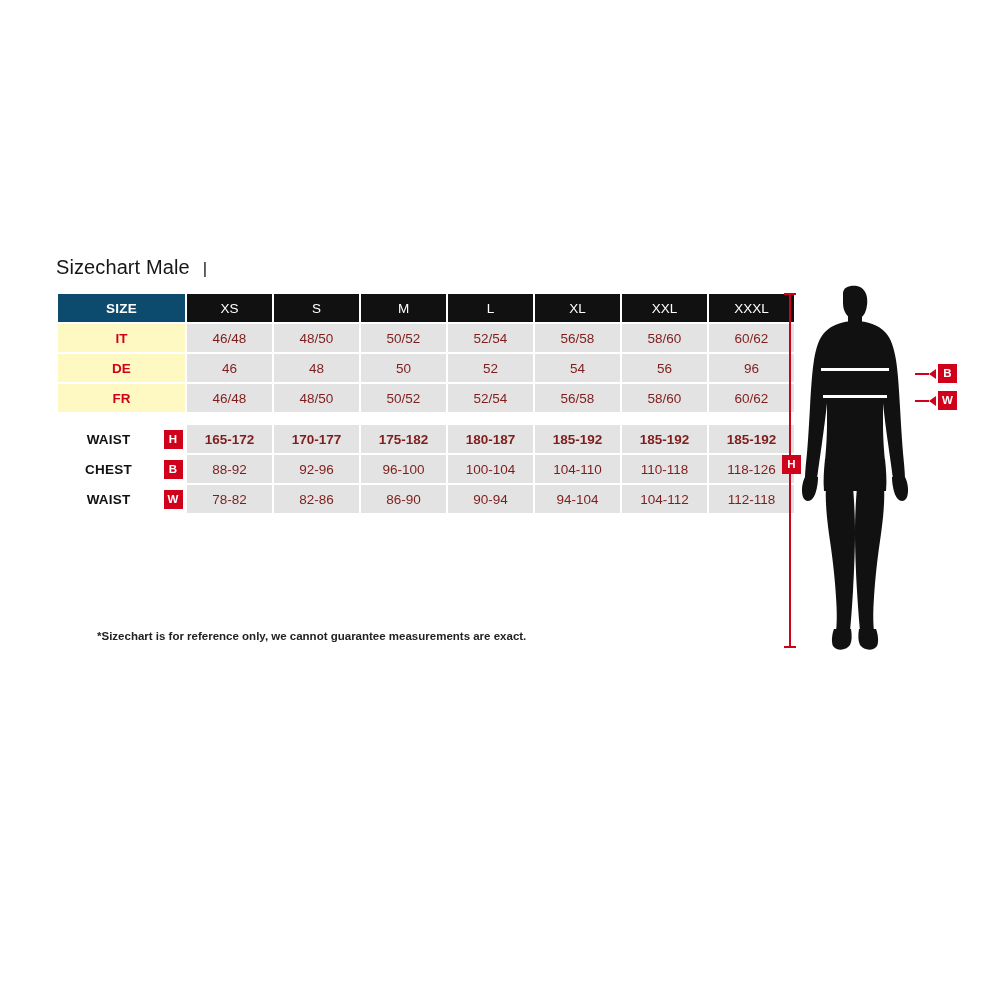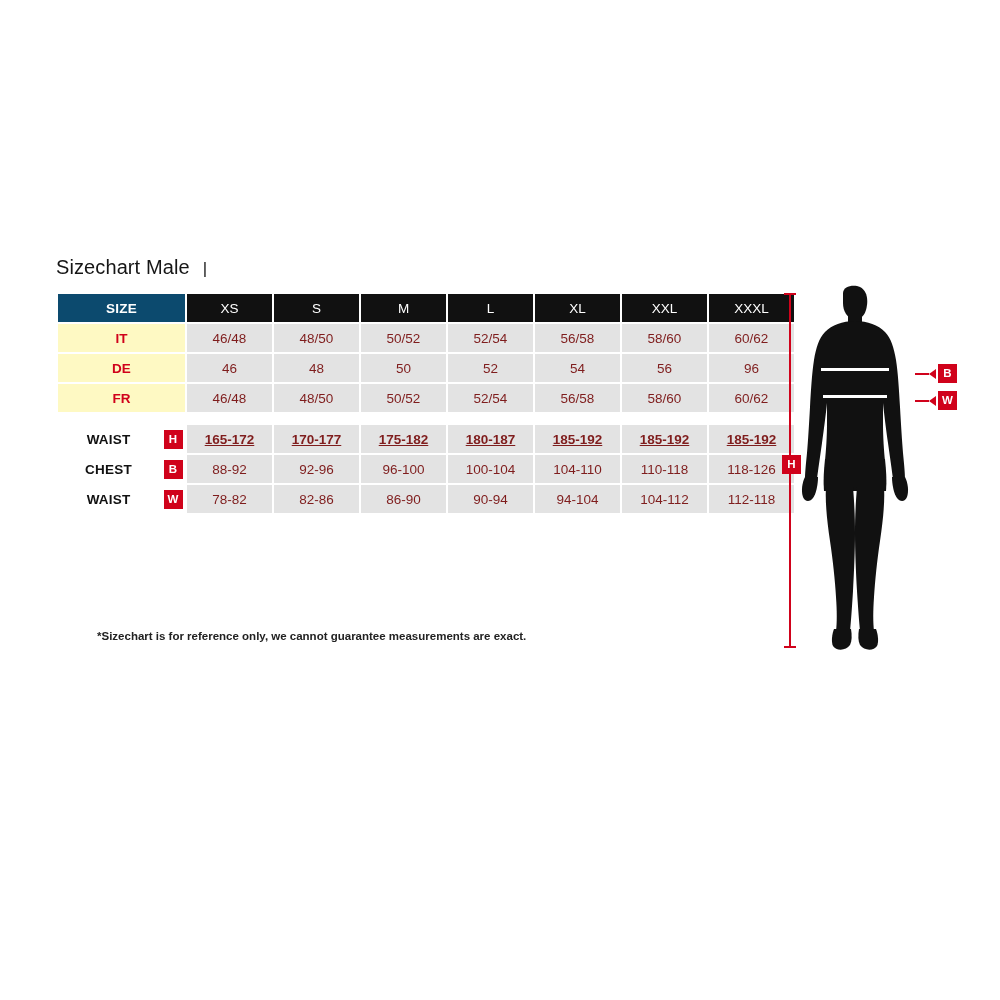--- a/index.html
+++ b/index.html
@@ -97,21 +97,20 @@
     font-size: 13px;
     letter-spacing: 0.2px;
   }
   .data-cell {
     background: #e3e3e3;
     color: #7f1d1d;
     font-weight: normal;
   }
   .data-cell.bold {
     font-weight: bold;
-    text-decoration: underline;
   }
   .badge-cell {
     background: #ffffff;
     border: none;
     width: 24px;
     padding: 0 1px 0 1px;
   }
   .badge {
     display: inline-block;
     width: 19px;

